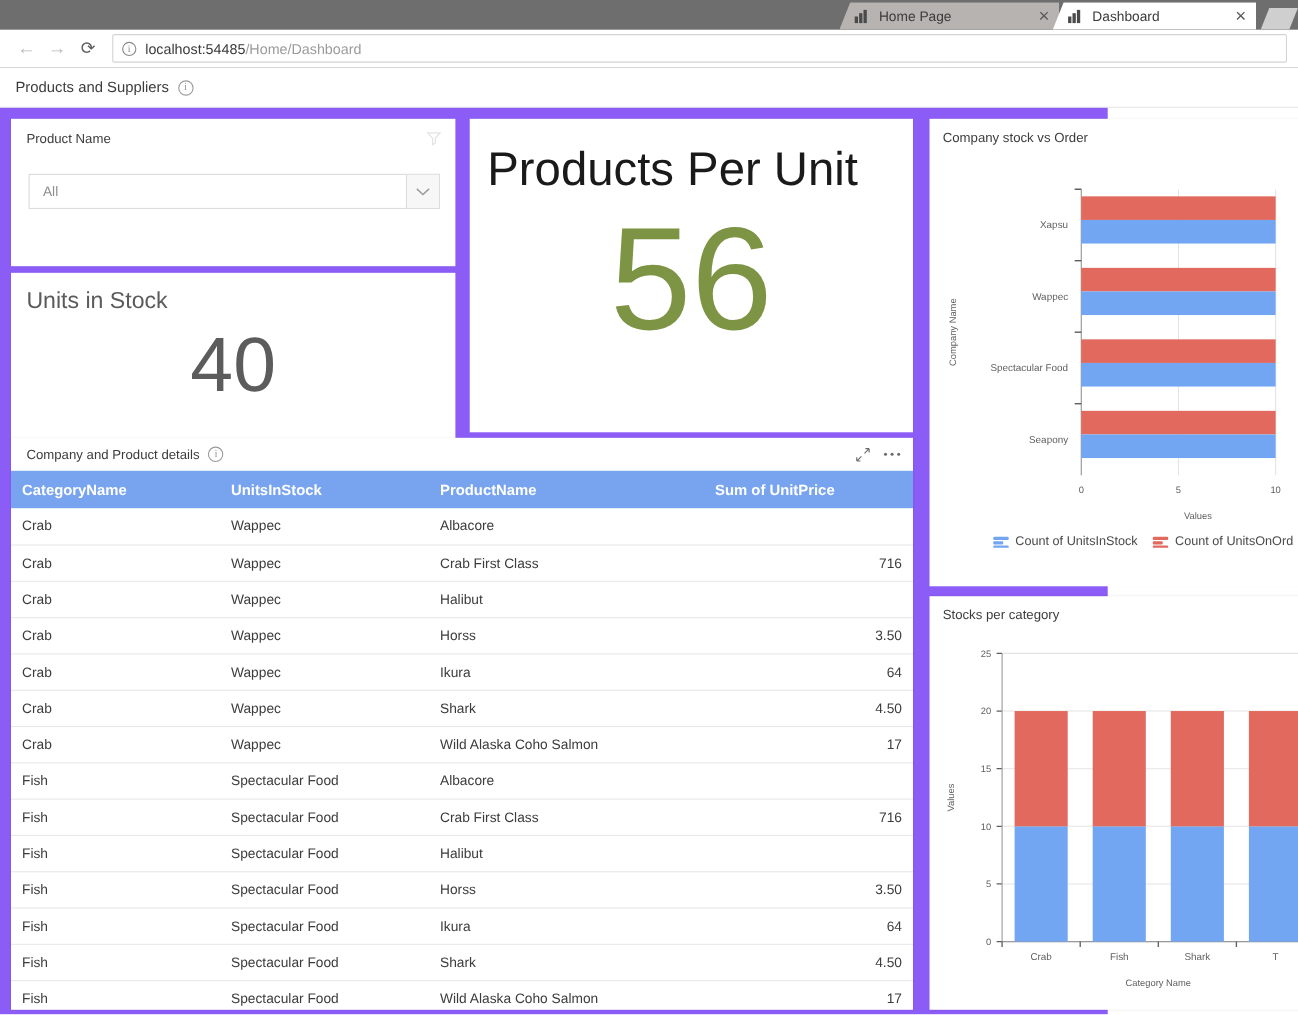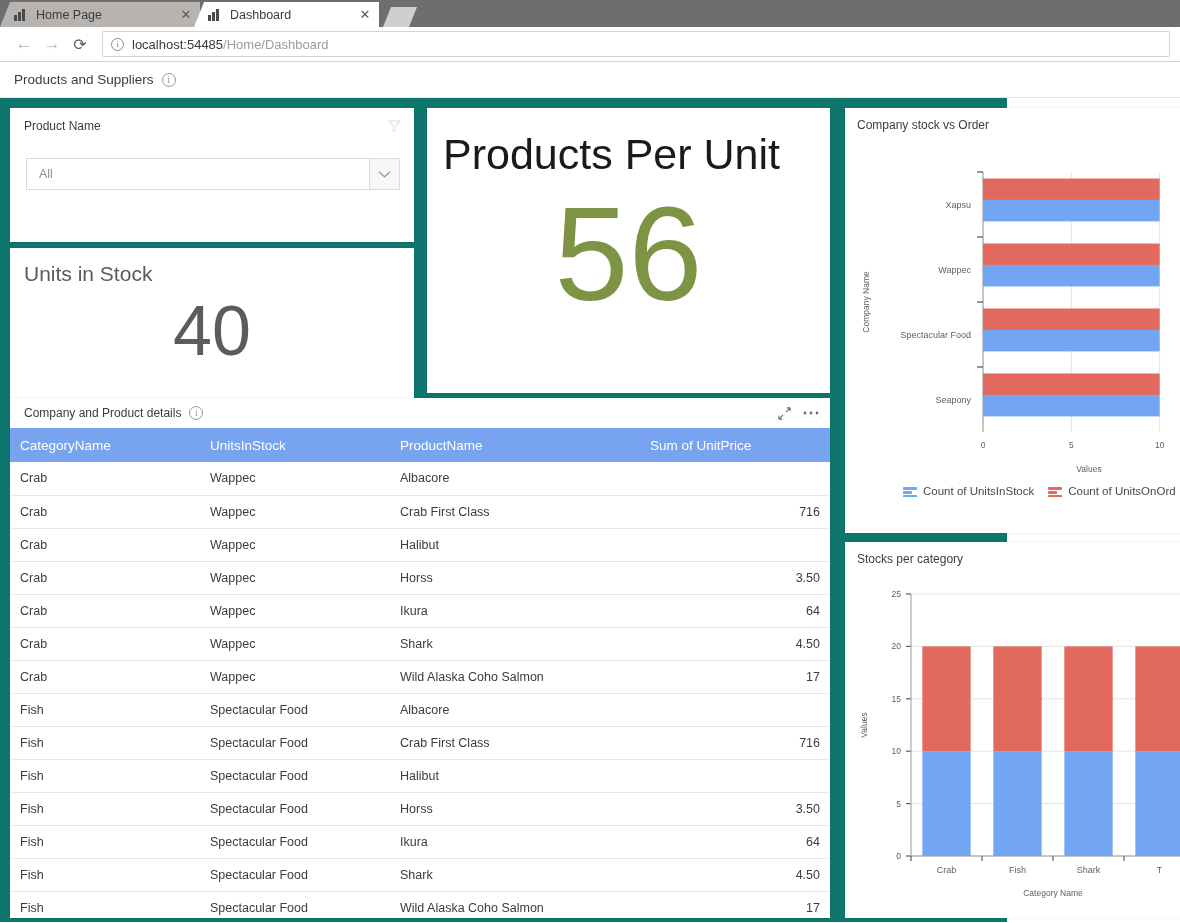--- a/index.html
+++ b/index.html
@@ -10,20 +10,21 @@
     background: #ffffff;
   }
 
   
   .tabstrip {
     height: 27px;
     background: #6e6e6e;
     display: flex;
     align-items: flex-end;
     position: relative;
+    justify-content: flex-end;
   }
   .tab {
     height: 25px;
     display: flex;
     align-items: center;
     padding: 0 6px 0 14px;
     font-size: 12px;
     color: #3c3c3c;
     position: relative;
     min-width: 150px;
@@ -144,21 +145,21 @@
     text-align: center;
     font-family: "Liberation Serif", serif;
     margin-left: 8px;
   }
 
   
   .canvas {
     position: relative;
     width: 1007px;
     height: 824px;
-    background: #0f766e;
+    background: #8b5cf6;
   }
   .card {
     position: absolute;
     background: #ffffff;
     box-shadow: 0 0 2px rgba(0,0,0,0.12);
   }
 
   
   #slicer { left: 10px; top: 10px; width: 404px; height: 134px; }
   .slicer-head {
@@ -208,21 +209,21 @@
     height: 30px; padding: 0 10px 0 14px;
   }
   .tbl-head .t { font-size: 12px; color: #3c3c3c; }
   .tbl-head .spacer { flex: 1; }
   .icon-btn { color: #6b6b6b; margin-left: 10px; display: flex; align-items: center; }
   table { width: 100%; border-collapse: collapse; table-layout: fixed; }
   thead th {
     background: #78a4ef;
     color: #ffffff;
     font-size: 13.5px;
-    font-weight: normal;
+    font-weight: bold;
     text-align: left;
     padding: 9px 10px;
     height: 34px;
   }
   thead th:last-child { text-align: left; }
   tbody td {
     font-size: 12.5px;
     color: #3c3c3c;
     padding: 9px 10px;
     border-bottom: 1px solid #e8e8e8;

